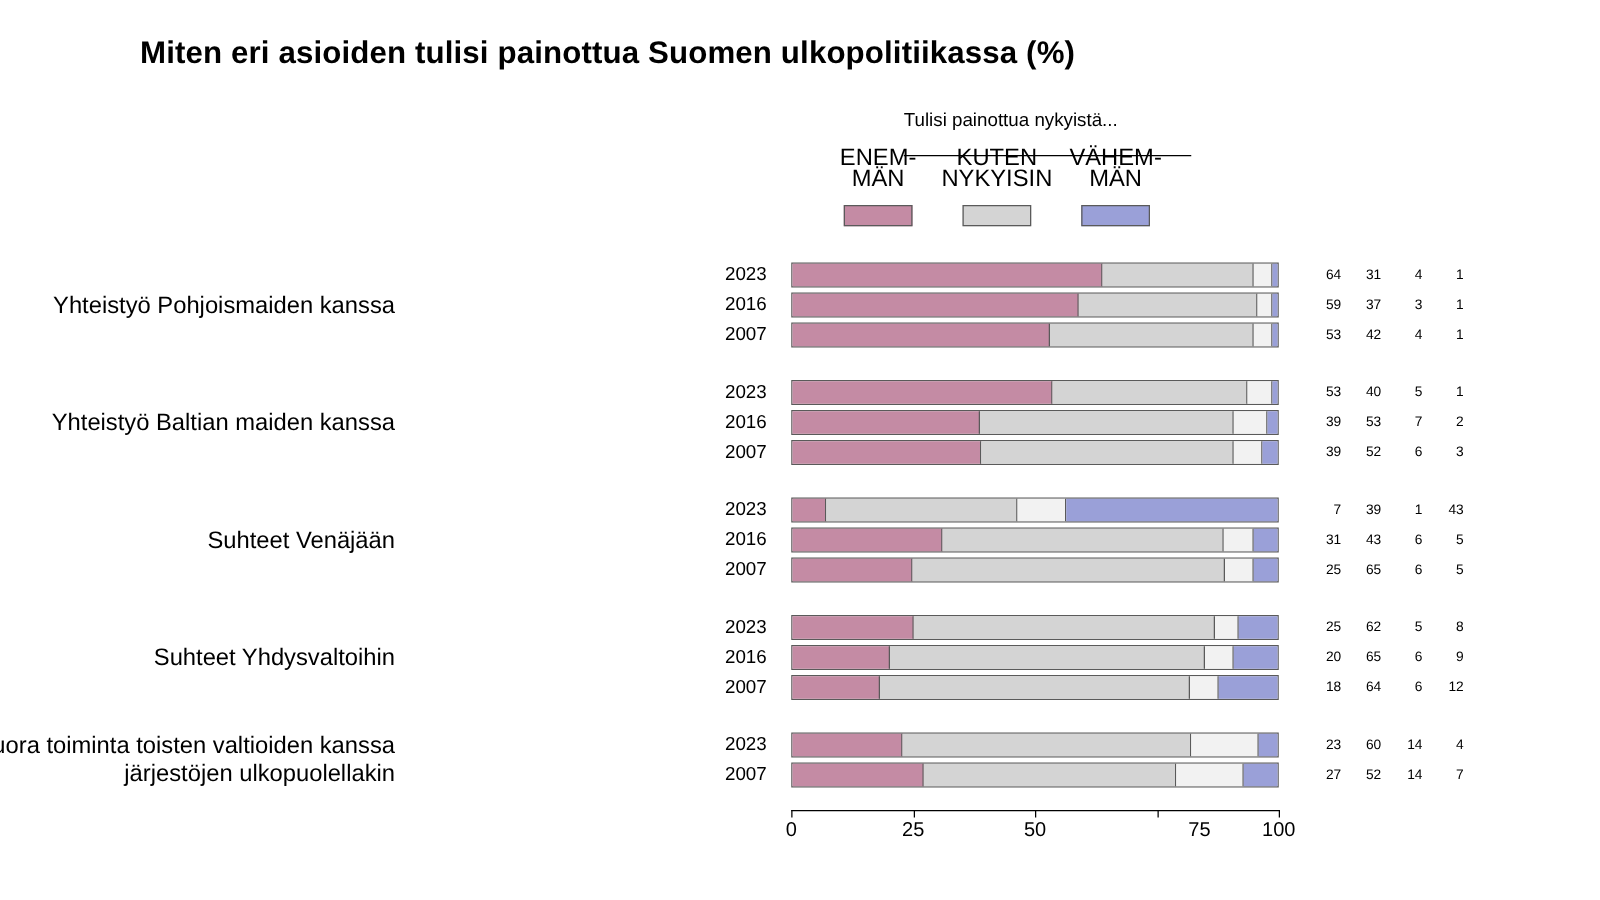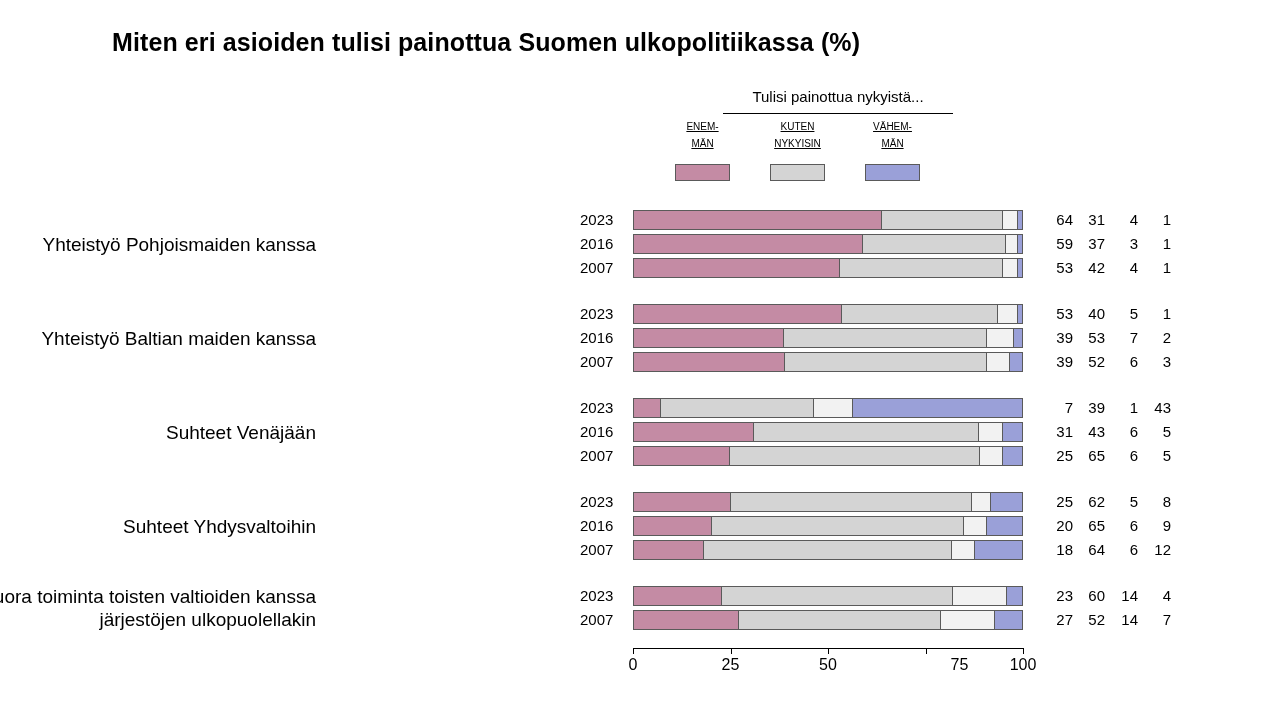--- a/index.html
+++ b/index.html
@@ -30,41 +30,39 @@
     letter-spacing: 0.1px;
     white-space: nowrap;
   }
 
   
   .legend-header {
     position: absolute;
     left: 723px;
     top: 88px;
     width: 230px;
-    text-align: center;
     font-size: 15px;
     border-bottom: 1px solid #000;
-    padding-bottom: 8px;
+    padding-bottom: 19px;
   }
   .legend-cols {
     position: absolute;
     left: 655px;
     top: 118px;
     width: 380px;
     display: flex;
   }
   .legend-col {
     width: 95px;
     text-align: center;
   }
   .legend-col .lbl {
-    font-size: 10px;
+    font-size: 19px;
     line-height: 17px;
     white-space: pre-line;
-    text-decoration: underline;
   }
   .legend-swatch {
     width: 55px;
     height: 17px;
     margin: 12px auto 0 auto;
     border: 1px solid #5a5a5a;
     box-sizing: border-box;
   }
 
   
@@ -109,21 +107,21 @@
     top: 1px;
     width: 45px;
     font-size: 15px;
     line-height: 18px;
   }
   .values {
     position: absolute;
     left: 398px;
     top: 1px;
     width: 160px;
-    font-size: 15px;
+    font-size: 11px;
     line-height: 18px;
     display: flex;
   }
   .values span {
     display: inline-block;
     text-align: right;
   }
   .v0 { width: 42px; }
   .v1 { width: 32px; }
   .v2 { width: 33px; }

